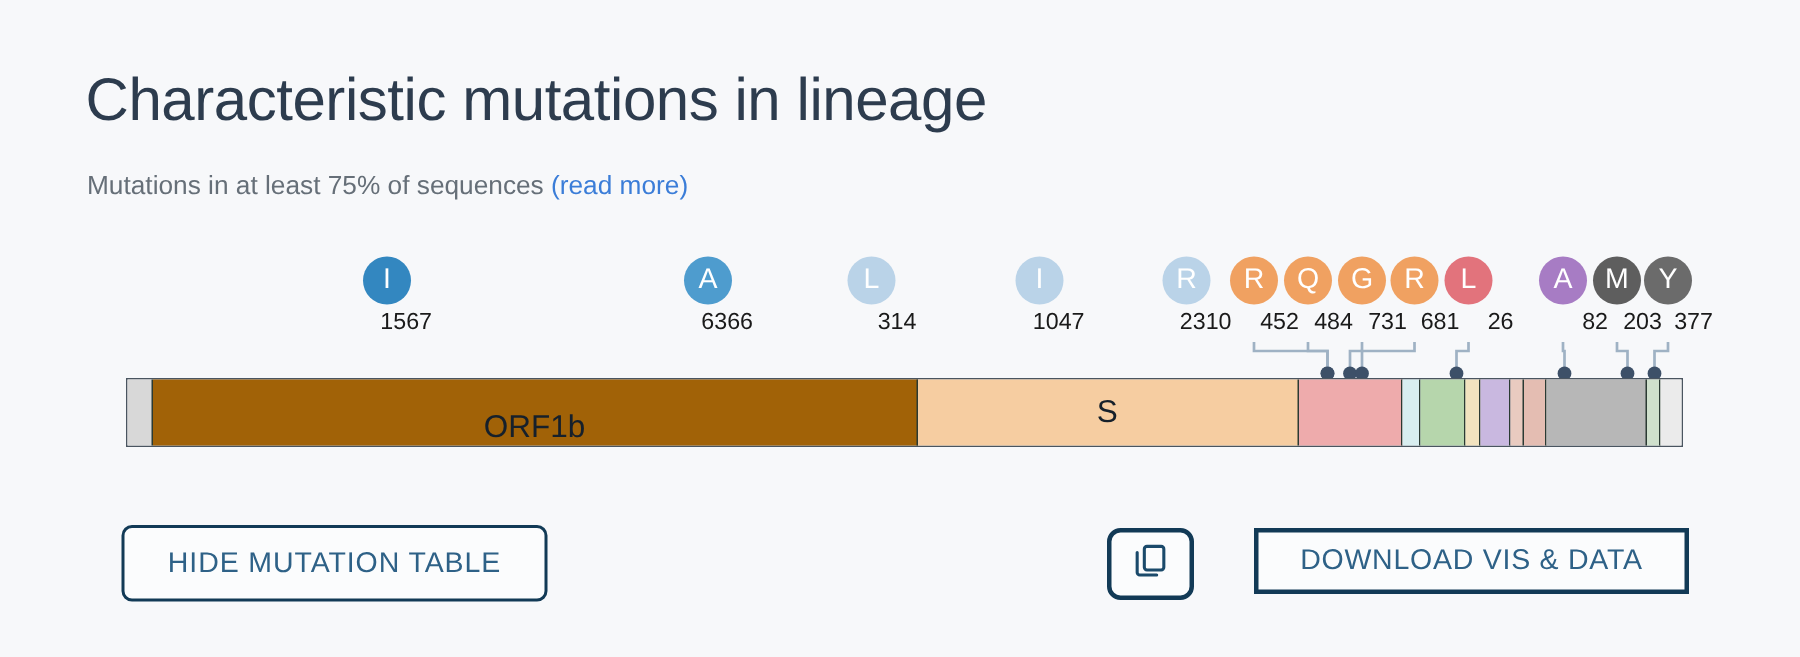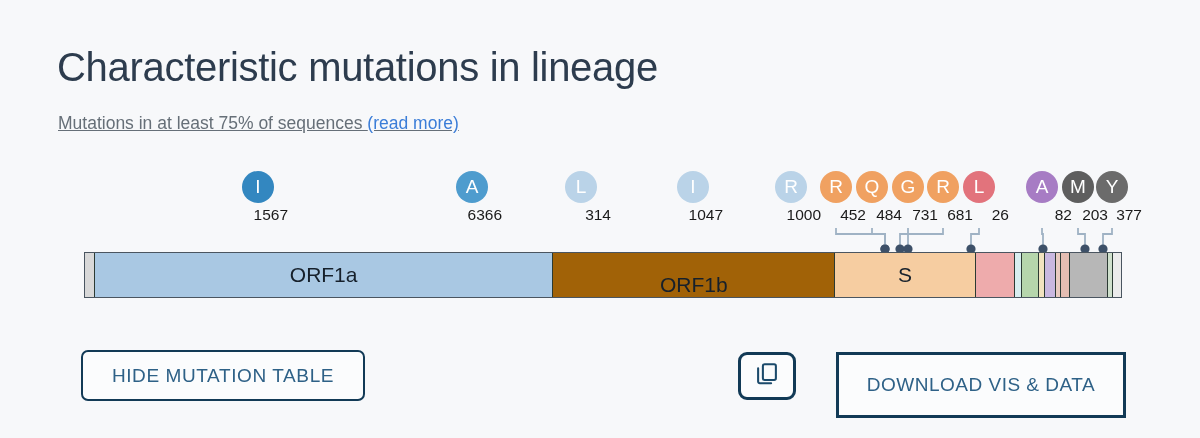--- a/index.html
+++ b/index.html
@@ -28,21 +28,20 @@
     white-space: nowrap;
   }
   #subtitle {
     position: absolute;
     left: 58px;
     top: 112px;
     font-size: 17.5px;
     line-height: 22px;
     color: #666f78;
     white-space: nowrap;
-    text-decoration: underline;
   }
   #subtitle .readmore {
     color: #3b7dd8;
     cursor: pointer;
   }
 
   
   #markers {
     position: absolute;
     left: 0;
@@ -147,21 +146,21 @@
     display: flex;
     align-items: center;
     justify-content: center;
     cursor: pointer;
   }
   #download-button {
     position: absolute;
     left: 836px;
     top: 352px;
     width: 290px;
-    height: 66px;
+    height: 44px;
     box-sizing: border-box;
     border: 3px solid #123a56;
     background: #fbfcfd;
     color: #2e6187;
     font-size: 19px;
     letter-spacing: 0.5px;
     display: flex;
     align-items: center;
     justify-content: center;
     cursor: pointer;
@@ -186,21 +185,21 @@
     <div class="marker" style="left: 551px; top: 171px; width: 60px;">
       <div class="bubble" style="background: rgb(186, 211, 232);">L</div>
       <div class="pos">314</div>
     </div>
     <div class="marker" style="left: 663px; top: 171px; width: 60px;">
       <div class="bubble" style="background: rgb(186, 211, 232);">I</div>
       <div class="pos">1047</div>
     </div>
     <div class="marker" style="left: 761px; top: 171px; width: 60px;">
       <div class="bubble" style="background: rgb(186, 211, 232);">R</div>
-      <div class="pos">1000</div>
+      <div class="pos">2310</div>
     </div>
     <div class="marker" style="left: 806px; top: 171px; width: 60px;">
       <div class="bubble" style="background: rgb(240, 161, 97);">R</div>
       <div class="pos">452</div>
     </div>
     <div class="marker" style="left: 842px; top: 171px; width: 60px;">
       <div class="bubble" style="background: rgb(240, 161, 97);">Q</div>
       <div class="pos">484</div>
     </div>
     <div class="marker" style="left: 878px; top: 171px; width: 60px;">
@@ -243,23 +242,20 @@
     <path d="M1042 228 V234 H1043 V246" fill="none" stroke="#9fb2c4" stroke-width="1.8"></path>
     <circle cx="1043" cy="249" r="4.6" fill="#3d5068"></circle>
     <path d="M1078 228 V234 H1085 V246" fill="none" stroke="#9fb2c4" stroke-width="1.8"></path>
     <circle cx="1085" cy="249" r="4.6" fill="#3d5068"></circle>
     <path d="M1112 228 V234 H1103 V246" fill="none" stroke="#9fb2c4" stroke-width="1.8"></path>
     <circle cx="1103" cy="249" r="4.6" fill="#3d5068"></circle>
   </svg>
 
 <div id="genome-bar">
     <div class="gene" style="flex: 9 0 0px; background: rgb(216, 216, 216);"></div>
-    <div class="gene" style="flex: 461 0 0px; background: rgb(169, 200, 227);">
-      <span class="gene-label">ORF1a</span>
-    </div>
     <div class="gene" style="flex: 283 0 0px; background: #a16207; align-items: flex-end;">
       <span class="gene-label">ORF1b</span>
     </div>
     <div class="gene" style="flex: 141 0 0px; background: rgb(246, 205, 161);">
       <span class="gene-label">S</span>
     </div>
     <div class="gene" style="flex: 38 0 0px; background: rgb(238, 171, 172);"></div>
     <div class="gene" style="flex: 6 0 0px; background: rgb(216, 238, 240);"></div>
     <div class="gene" style="flex: 16 0 0px; background: rgb(182, 214, 172);"></div>
     <div class="gene" style="flex: 5 0 0px; background: rgb(242, 227, 191);"></div>

